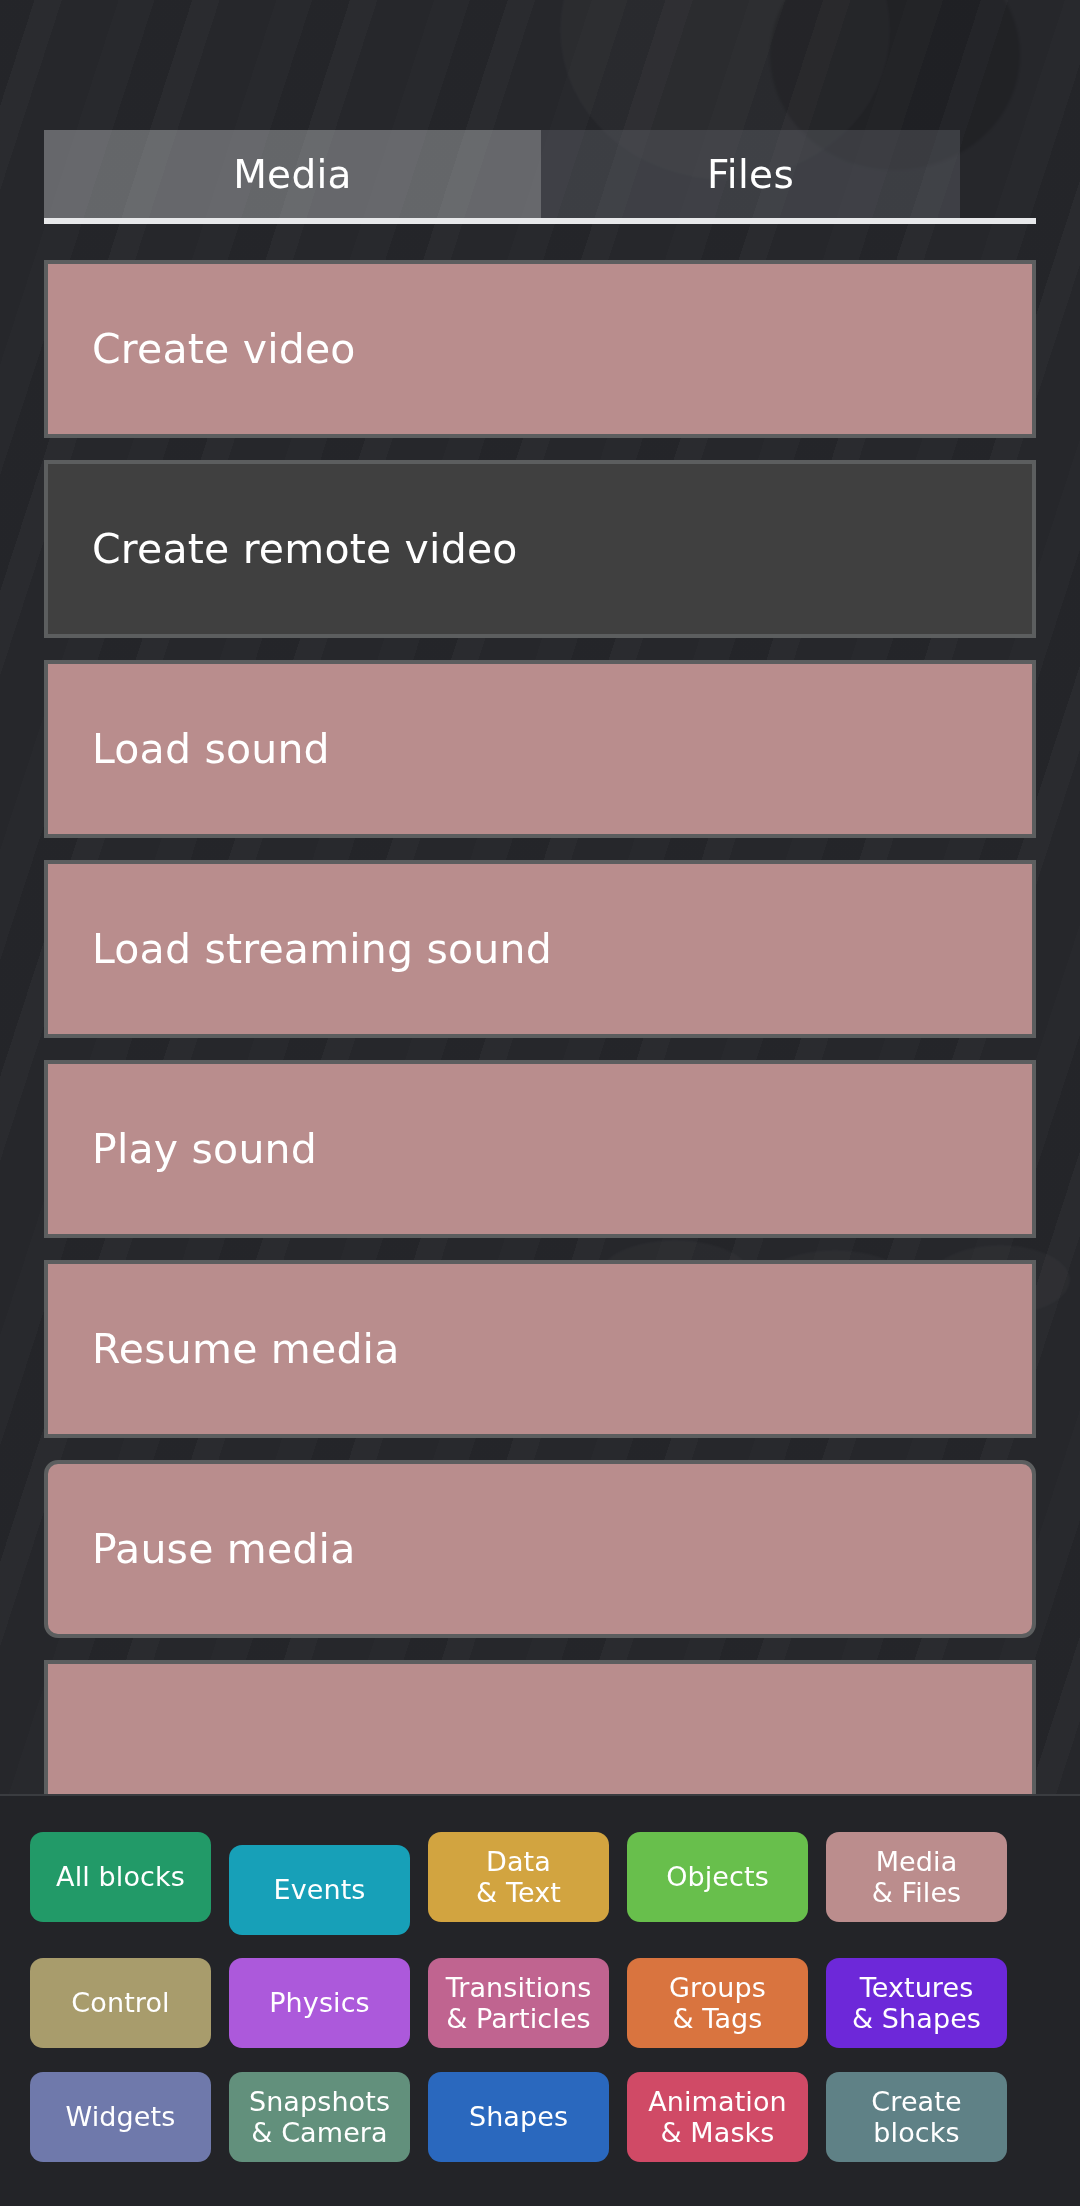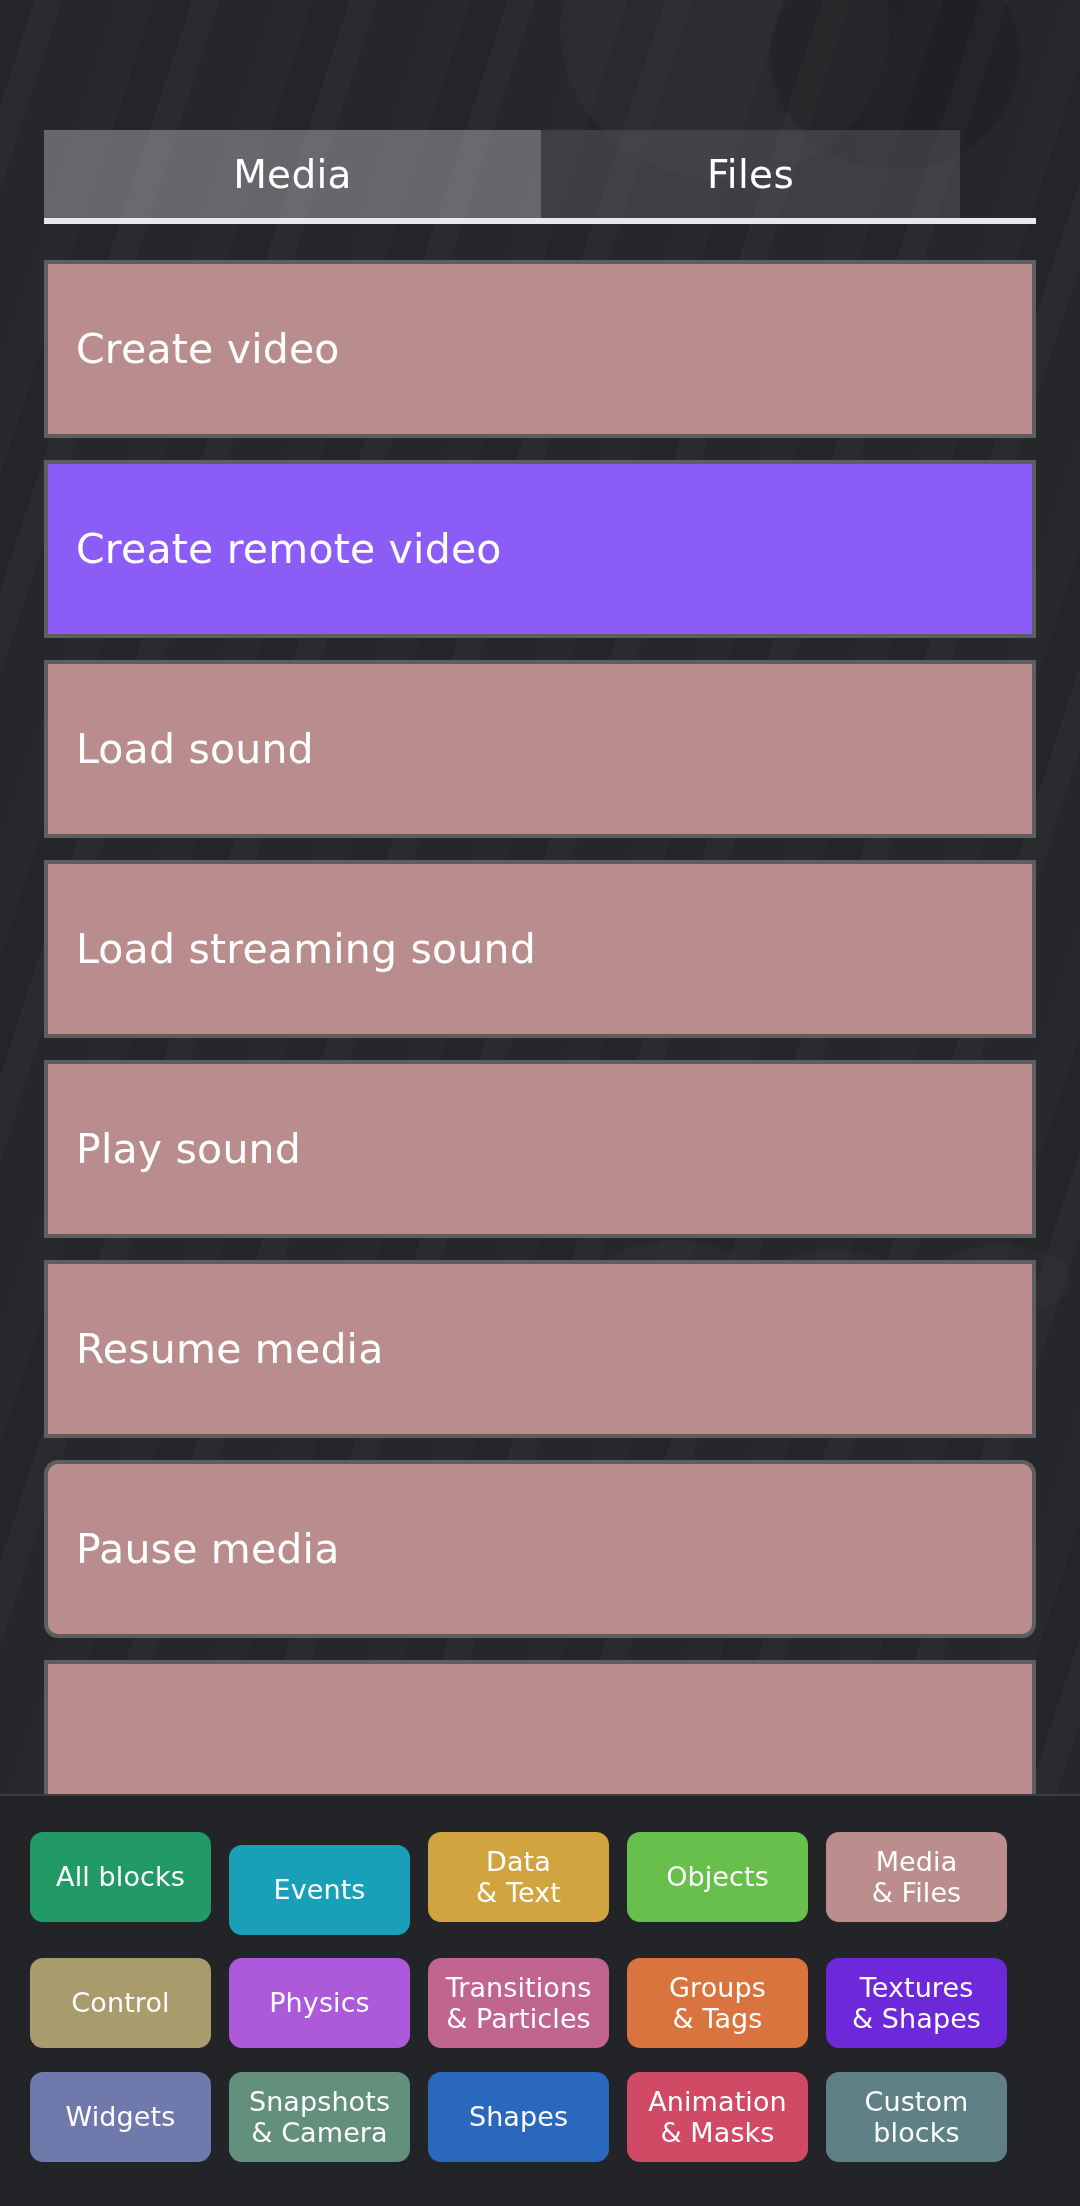--- a/index.html
+++ b/index.html
@@ -112,21 +112,21 @@
     background:#b98d8d;
     border:4px solid #5c5e5f;
     display:flex;
     align-items:center;
     cursor:pointer;
   }
   .block-item .label {
     color:#ffffff;
     font-size:41px;
     font-family:"DejaVu Sans", sans-serif;
-    padding-left:28px;
+    padding-left:44px;
     letter-spacing:.2px;
     white-space:nowrap;
   }
 
   
   .catpanel {
     position:absolute;
     left:0;
     top:1794px;
     width:1080px;
@@ -191,21 +191,21 @@
   <div class="tabbar" id="tabbar">
       <div class="tab active">Media</div>
       <div class="tab inactive">Files</div>
     </div>
   <div class="tab-underline"></div>
 
   <div class="list" id="block-list">
       <div class="block-item" style="background: rgb(185, 141, 141); border-color: rgb(92, 94, 95);">
         <span class="label">Create video</span>
       </div>
-      <div class="block-item" style="background: #8b5cf6; border-color: rgb(92, 94, 95);">
+      <div class="block-item" style="background: #404040; border-color: rgb(92, 94, 95);">
         <span class="label">Create remote video</span>
       </div>
       <div class="block-item" style="background: rgb(185, 141, 141); border-color: rgb(92, 94, 95);">
         <span class="label">Load sound</span>
       </div>
       <div class="block-item" style="background: rgb(185, 141, 141); border-color: rgb(92, 94, 95);">
         <span class="label">Load streaming sound</span>
       </div>
       <div class="block-item" style="background: rgb(185, 141, 141); border-color: rgb(92, 94, 95);">
         <span class="label">Play sound</span>
@@ -241,18 +241,18 @@
         <div class="catbtn" style="background: #6d28d9;">Textures
 &amp; Shapes</div>
       </div>
     <div class="catrow r3" id="catrow-2">
         <div class="catbtn" style="background: rgb(111, 121, 171);">Widgets</div>
         <div class="catbtn" style="background: rgb(98, 144, 124);">Snapshots
 &amp; Camera</div>
         <div class="catbtn" style="background: rgb(42, 104, 190);">Shapes</div>
         <div class="catbtn" style="background: rgb(208, 74, 102);">Animation
 &amp; Masks</div>
-        <div class="catbtn" style="background: rgb(95, 129, 134);">Custom
+        <div class="catbtn" style="background: rgb(95, 129, 134);">Create
 blocks</div>
       </div>
   </div>
 
 </div>
 
 </body></html>

